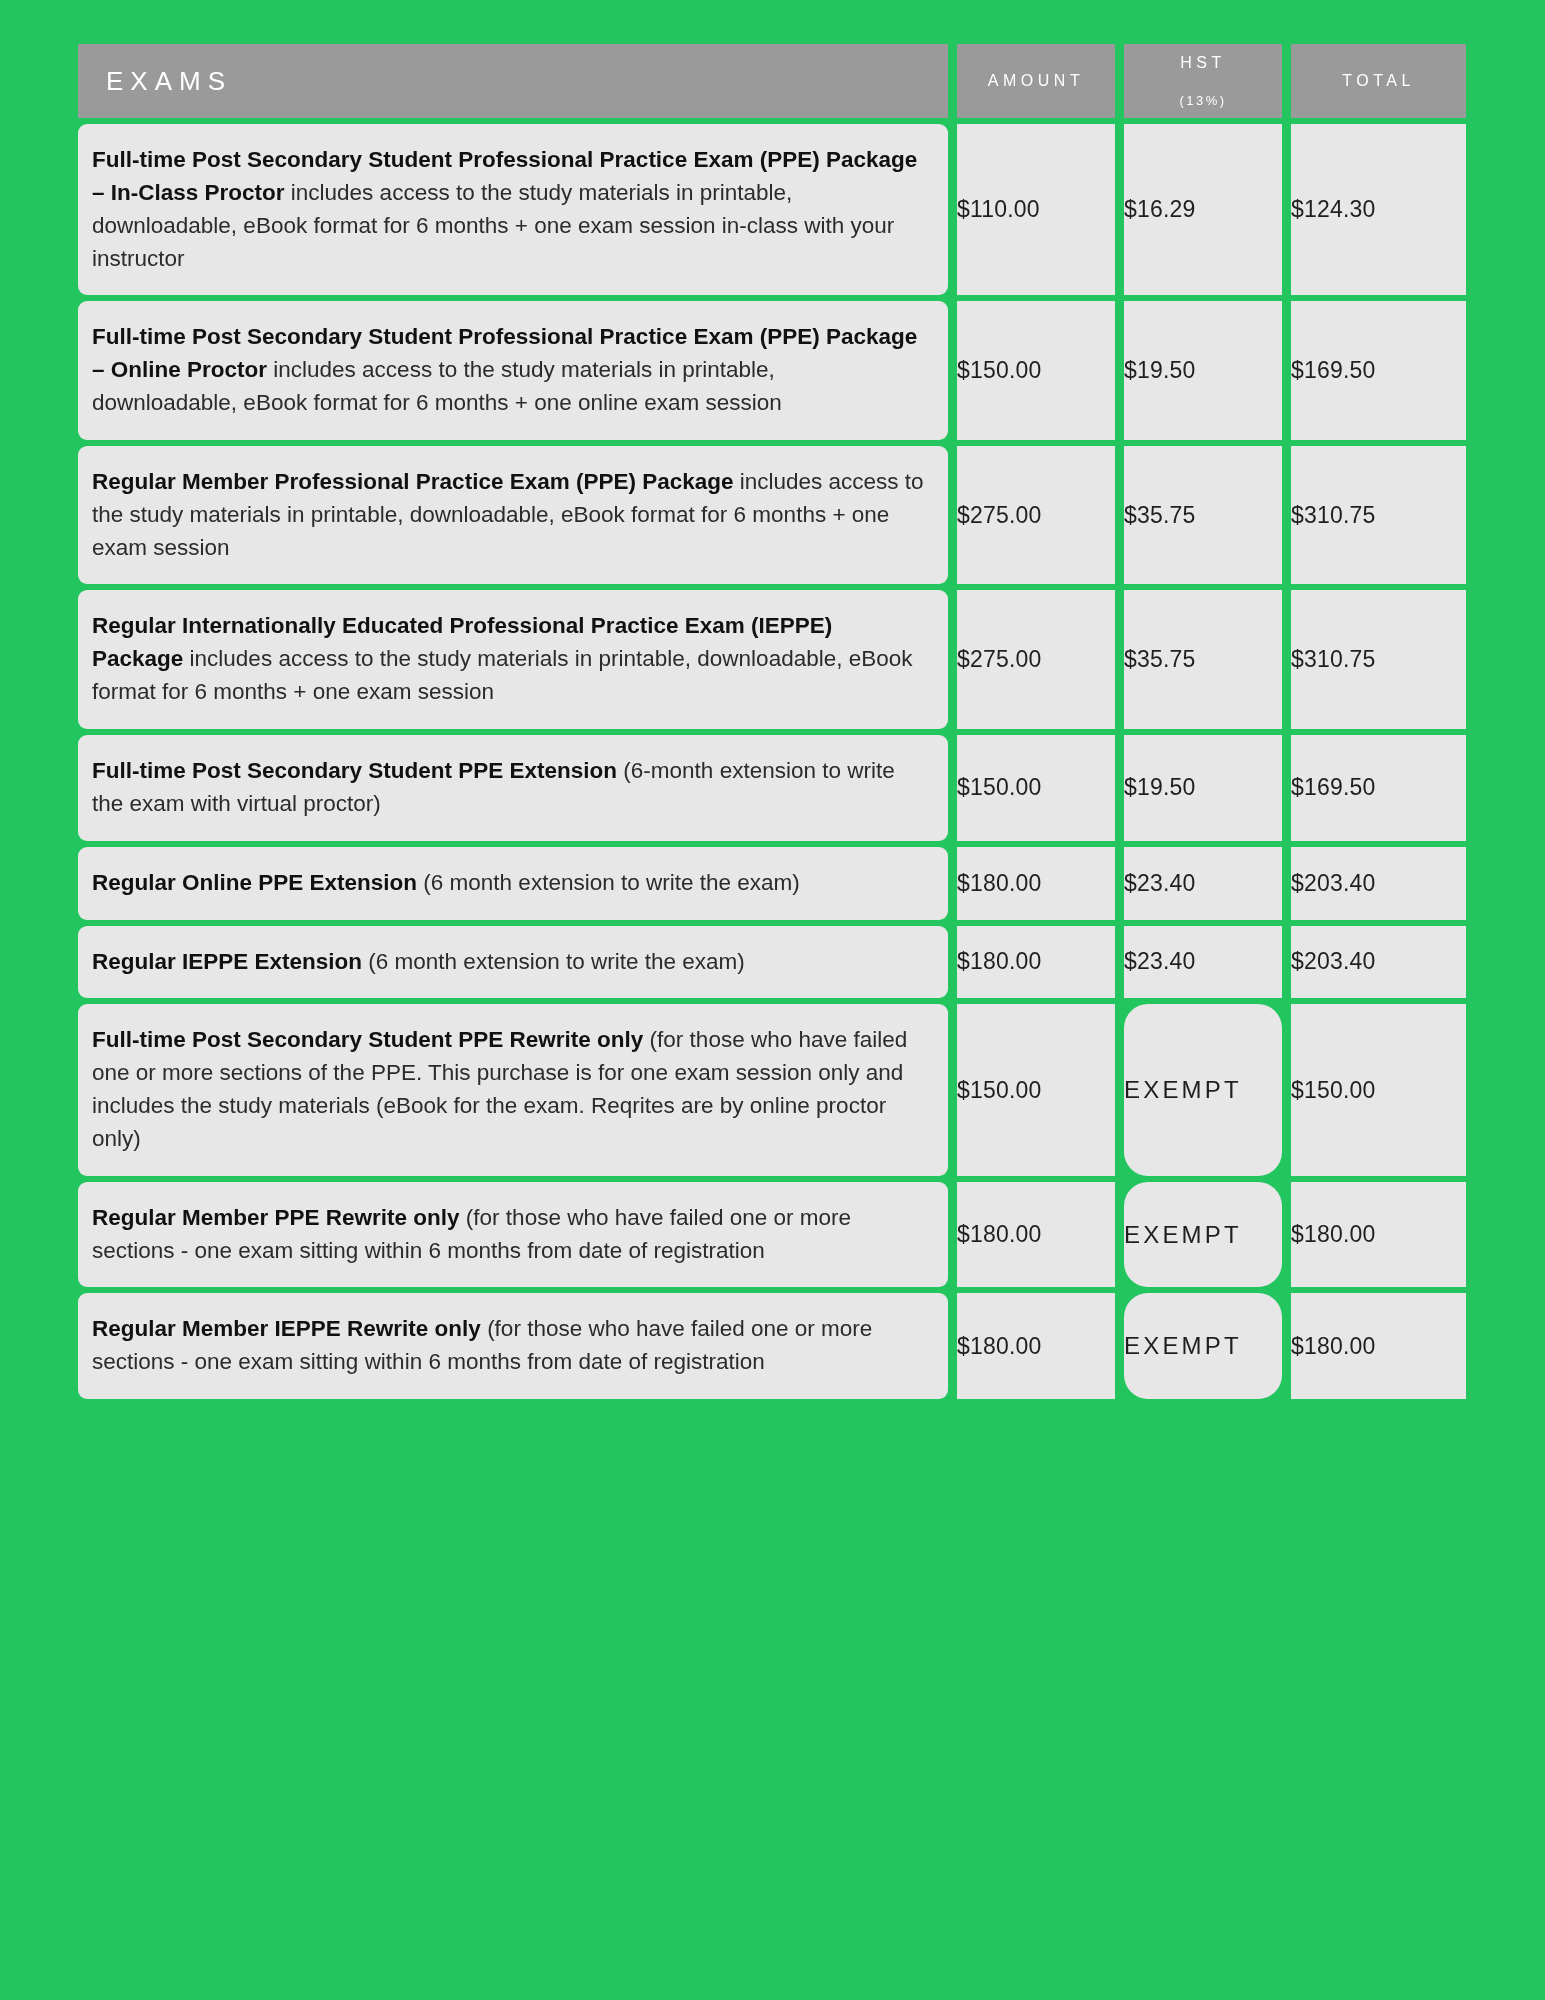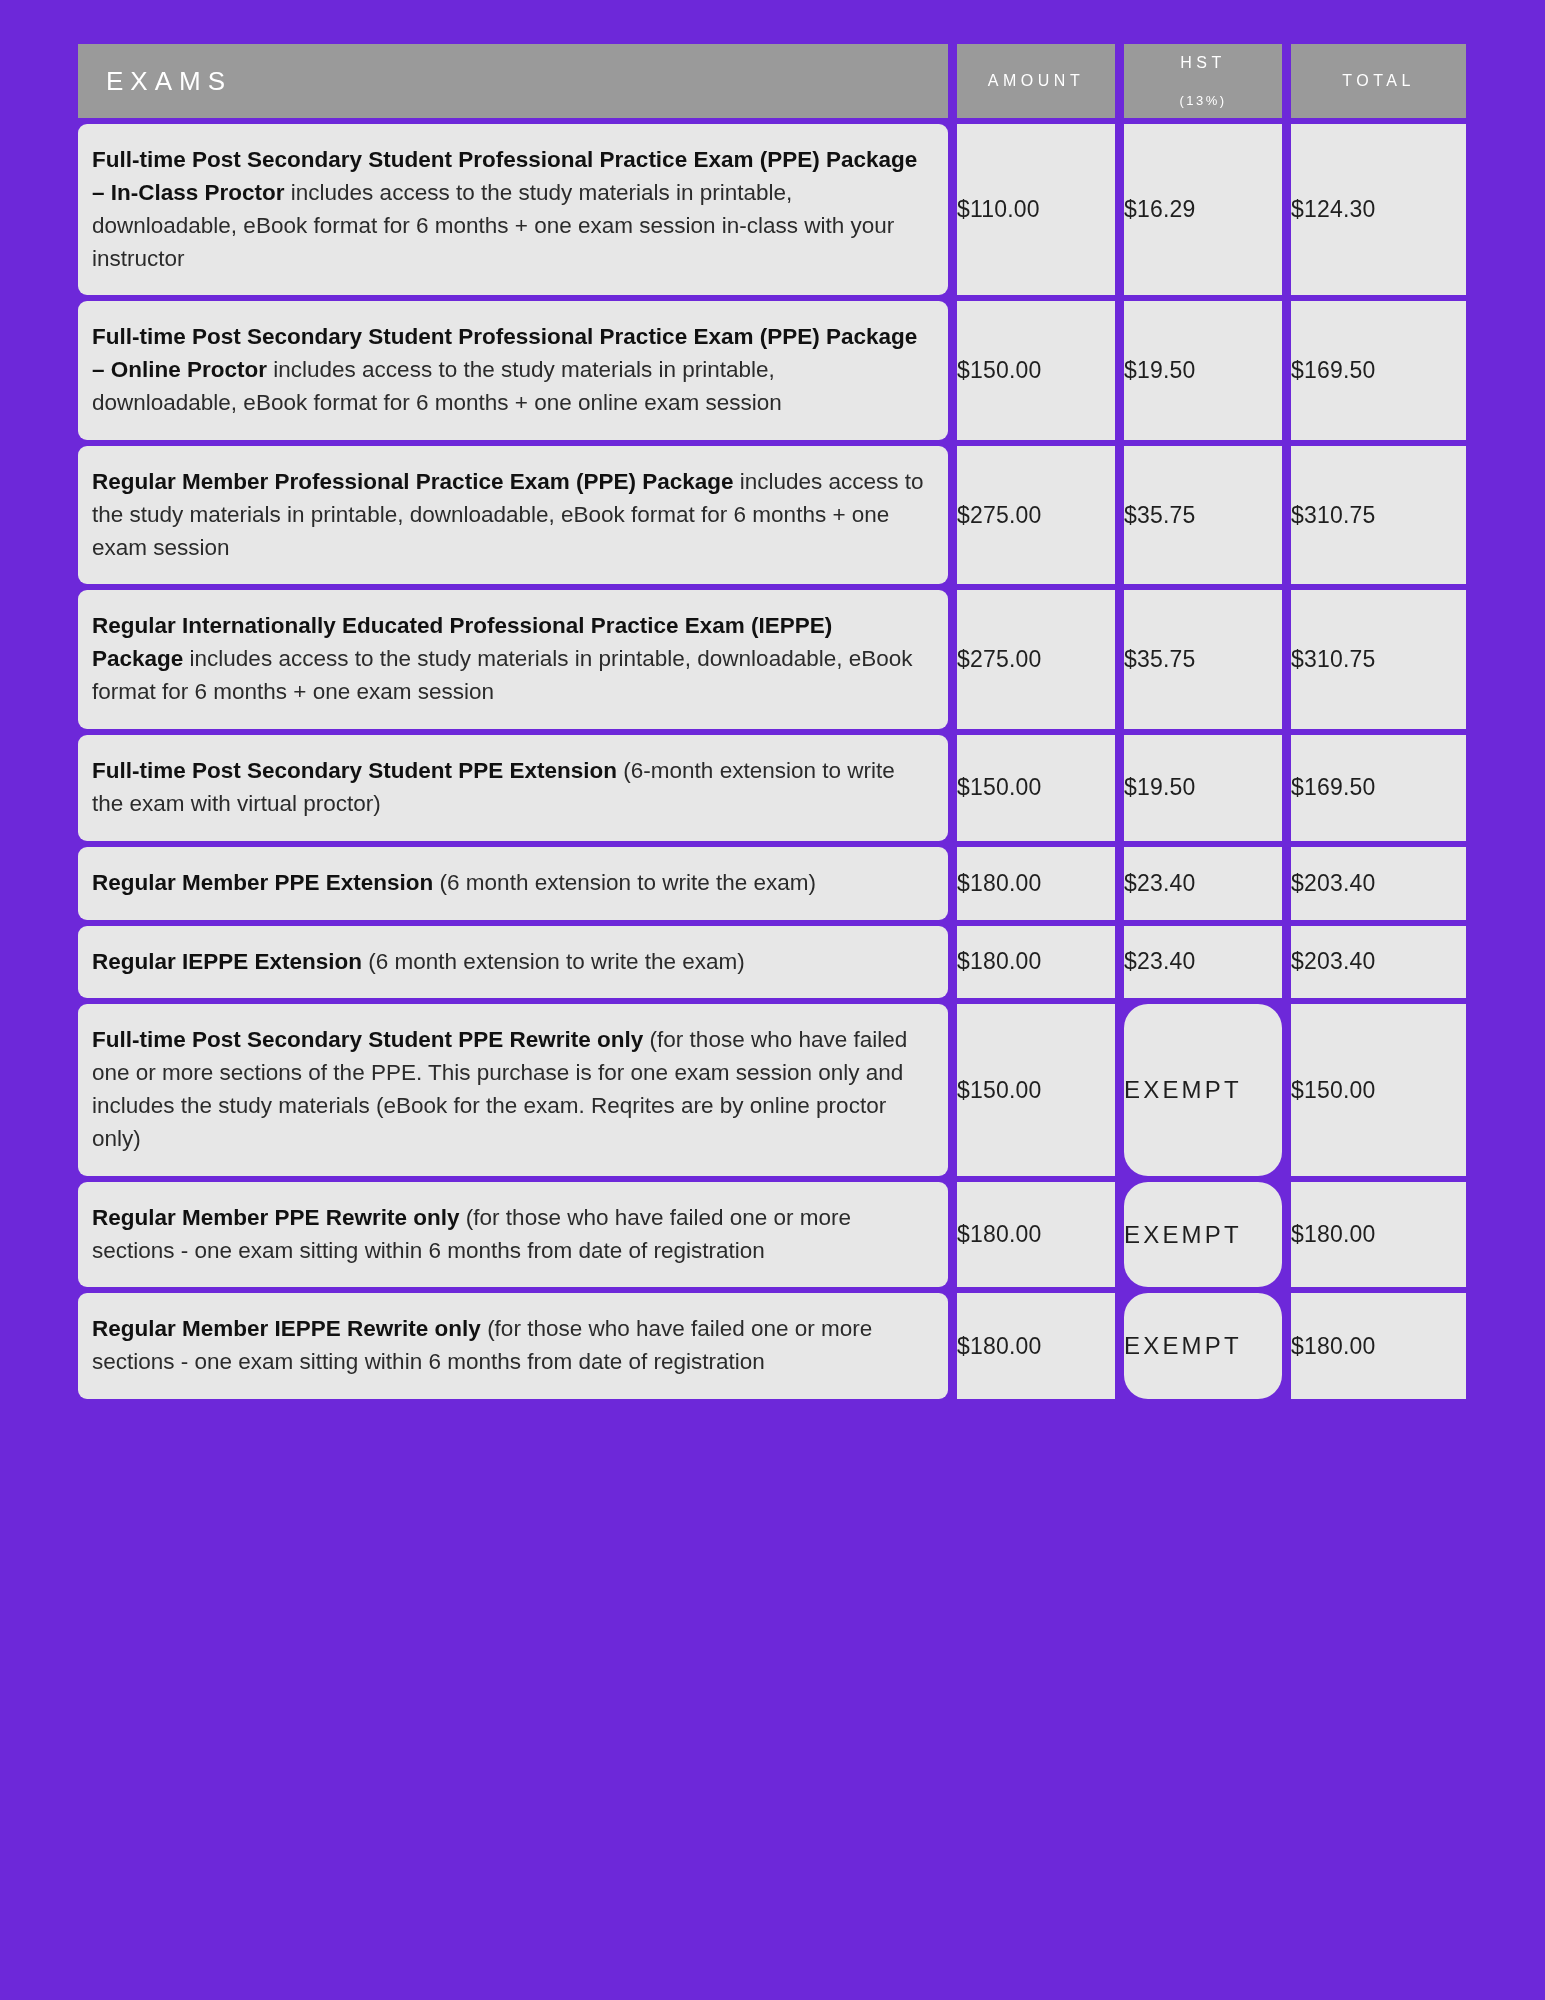--- a/index.html
+++ b/index.html
@@ -13,21 +13,21 @@
     font-family: "Liberation Sans", sans-serif;
     color: #1a1a1a;
   }
 
   .sheet {
     width: 1545px;
     height: 2000px;
     position: relative;
     box-sizing: border-box;
     padding: 38px 75px 0 78px;
-    background: #6d28d9;
+    background: #22c55e;
   }
 
   table.fee-table {
     width: 1392px;
     border-collapse: separate;
     border-spacing: 9px 6px;
     margin: 0 0 0 -9px;
     table-layout: fixed;
   }
 
@@ -144,21 +144,21 @@
           <td class="num">$35.75</td>
           <td class="num">$310.75</td>
         </tr>
         <tr>
           <td class="desc"><b>Full-time Post Secondary Student PPE Extension</b><span> (6-month extension to write the exam with virtual proctor)</span></td>
           <td class="num">$150.00</td>
           <td class="num">$19.50</td>
           <td class="num">$169.50</td>
         </tr>
         <tr>
-          <td class="desc"><b>Regular Member PPE Extension</b><span> (6 month extension to write the exam)</span></td>
+          <td class="desc"><b>Regular Online PPE Extension</b><span> (6 month extension to write the exam)</span></td>
           <td class="num">$180.00</td>
           <td class="num">$23.40</td>
           <td class="num">$203.40</td>
         </tr>
         <tr>
           <td class="desc"><b>Regular IEPPE Extension</b><span> (6 month extension to write the exam)</span></td>
           <td class="num">$180.00</td>
           <td class="num">$23.40</td>
           <td class="num">$203.40</td>
         </tr>

